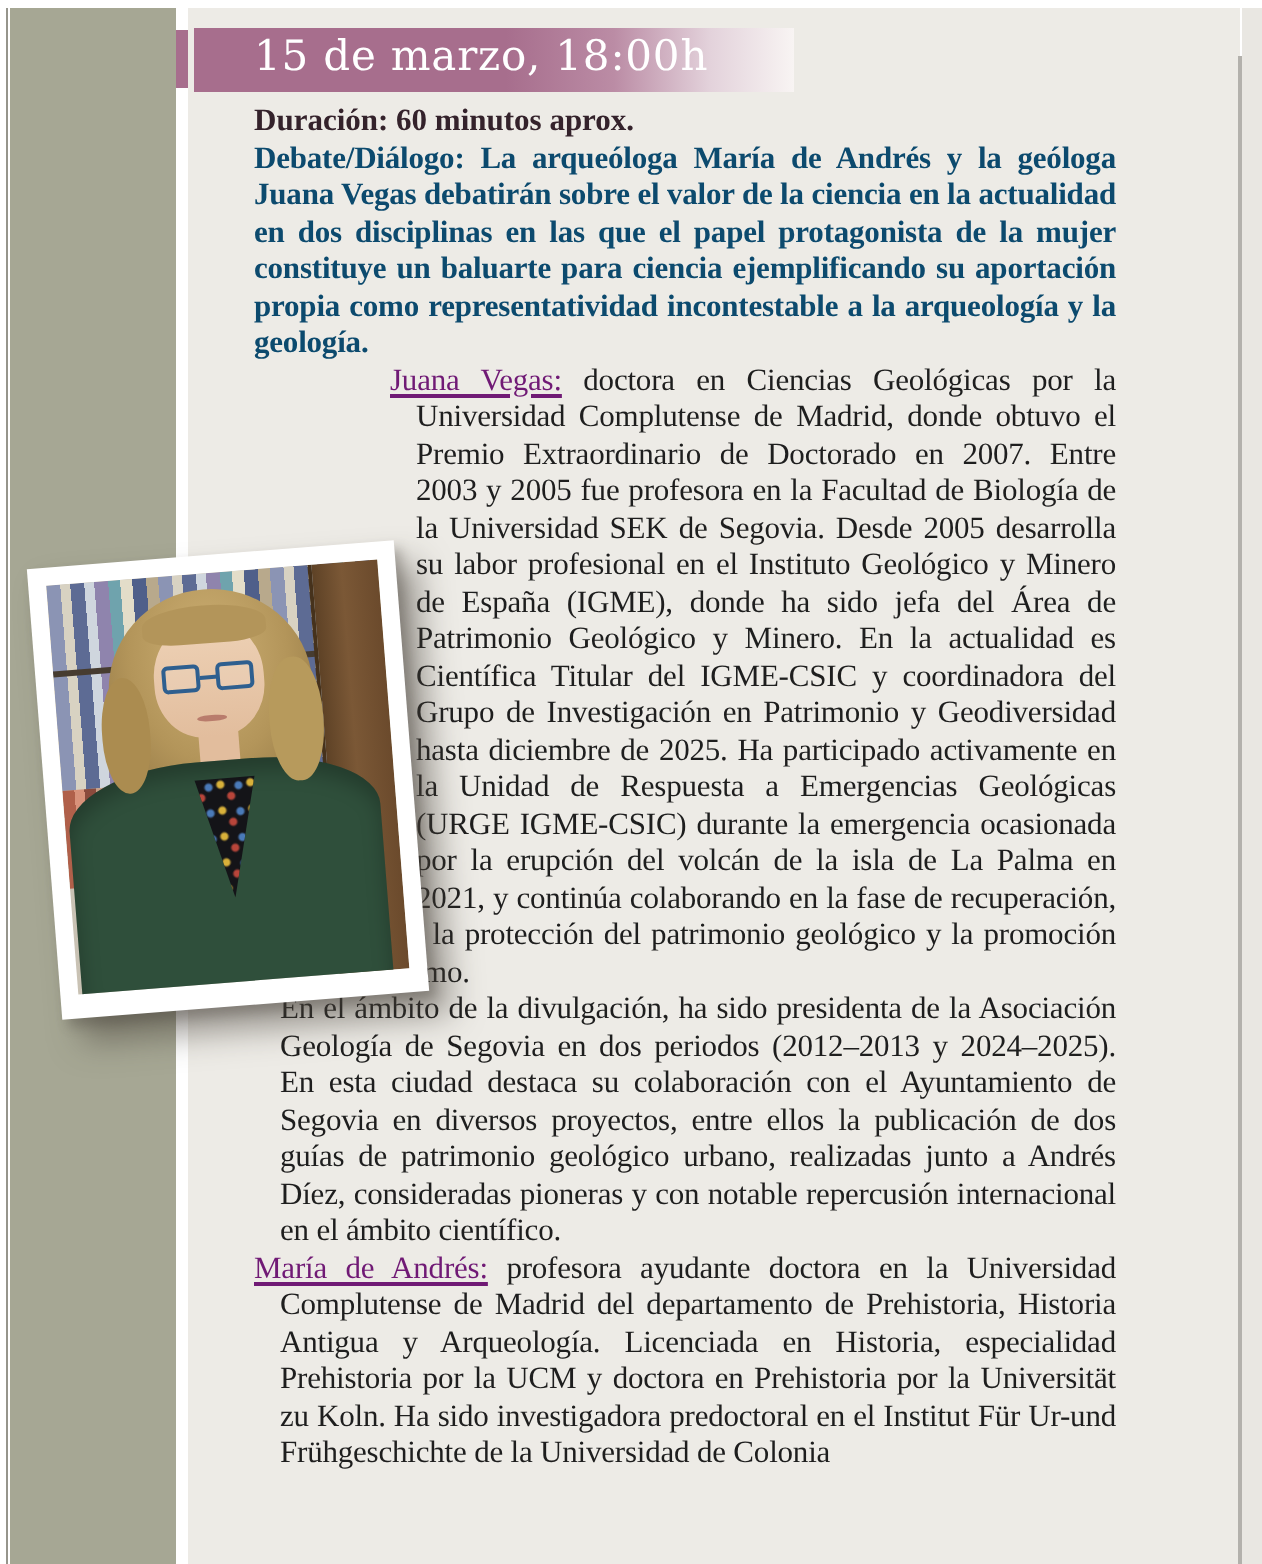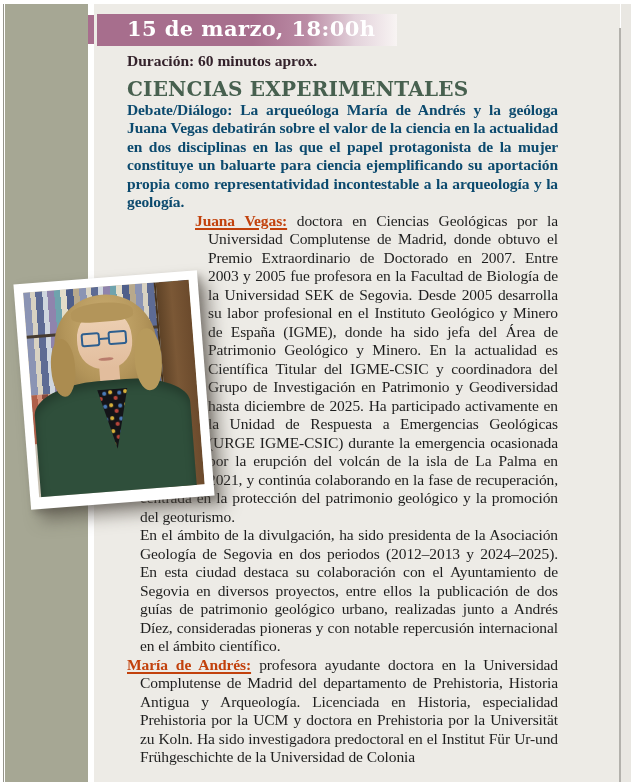--- a/index.html
+++ b/index.html
@@ -13,33 +13,33 @@
   .page-bg{position:absolute;left:94px;top:4px;width:526px;height:778px;background:#edebe6;}
   .edge-line{position:absolute;left:619px;top:28px;width:2px;height:754px;background:#b3b1ac;}
   .edge-strip{position:absolute;left:621px;top:4px;width:10px;height:778px;background:#e9e7e2;}
 
   
   .banner-tab{position:absolute;left:88px;top:15px;width:6px;height:29px;background:#a76e8d;}
   .banner{position:absolute;left:97px;top:14px;width:300px;height:32px;
           background:linear-gradient(90deg,#a76e8d 0%,#a76e8d 52%,#bb8ca5 70%,#e3d2db 86%,#f8f4f3 100%);}
   .banner-title{position:absolute;left:30px;top:2px;color:#ffffff;
           font-family:"DejaVu Serif","Liberation Serif",serif;
-          font-size:21px;font-weight:bold;letter-spacing:0.4px;white-space:nowrap;}
+          font-size:21px;font-weight:normal;letter-spacing:0.4px;white-space:nowrap;}
 
   
   .content{position:absolute;left:127px;top:0;width:431px;height:782px;color:#1e1e1e;}
   .duration{margin:52px 0 0 0;font-size:15.5px;font-weight:bold;color:#34222b;line-height:18.5px;}
   .section-title{margin:6px 0 0 0;font-family:"DejaVu Serif","Liberation Serif",serif;
           font-size:20px;font-weight:bold;color:#47604f;letter-spacing:0.2px;line-height:24px;}
   p.body-par{margin:0;font-size:15.5px;line-height:18.5px;text-align:justify;letter-spacing:-0.1px;}
   .intro{margin-top:5px;font-weight:bold;color:#0c4a6e;}
   .bio{margin-top:9px;}
   .hang{padding-left:13px;text-indent:-13px;}
   .cont{padding-left:13px;margin-top:0;}
-  .speaker-name{font-weight:bold;color:#c2410c;text-decoration:underline;
+  .speaker-name{font-weight:normal;color:#701a75;text-decoration:underline;
           text-decoration-thickness:1.5px;text-underline-offset:2px;}
   .photo-spacer{float:left;width:68px;height:238px;margin-top:38px;}
 
   
   .photo-frame{position:absolute;left:22px;top:277px;width:166px;height:205px;
           background:#ffffff;padding:9px 9px 12px 9px;transform:rotate(-4.5deg);
           box-shadow:10px 12px 16px rgba(70,64,56,0.5),3px 4px 6px rgba(70,64,56,0.3);}
   .photo{position:relative;width:166px;height:205px;overflow:hidden;background:#c9c2b4;}
   .ph-books{position:absolute;left:0;top:0;width:100%;height:50%;
           background:repeating-linear-gradient(90deg,#8b94b4 0 7px,#d8d2c2 7px 12px,#5d6b94 12px 19px,#cfd6de 19px 24px,#8f84ad 24px 31px,#6fa3ad 31px 37px,#e3ddc9 37px 43px,#4f5f8a 43px 50px,#b8a98c 50px 56px);}
@@ -88,21 +88,20 @@
   <div class="edge-line"></div>
   <div class="edge-strip"></div>
 
   <div class="banner-tab"></div>
   <div class="banner">
     <span class="banner-title">15 de marzo, 18:00h</span>
   </div>
 
   <div class="content">
     <p class="duration">Duración: 60 minutos aprox.</p>
-    <h2 class="section-title">CIENCIAS EXPERIMENTALES</h2>
     <p class="body-par intro">Debate/Diálogo: La arqueóloga María de Andrés y la geóloga Juana Vegas debatirán sobre el valor de la ciencia en la actualidad en dos disciplinas en las que el papel protagonista de la mujer constituye un baluarte para ciencia ejemplificando su aportación propia como representatividad incontestable a la arqueología y la geología.</p>
 
     <p class="body-par bio hang"><span class="photo-spacer"></span><span class="speaker-name">Juana Vegas:</span> <span>doctora en Ciencias Geológicas por la Universidad Complutense de Madrid, donde obtuvo el Premio Extraordinario de Doctorado en 2007. Entre 2003 y 2005 fue profesora en la Facultad de Biología de la Universidad SEK de Segovia. Desde 2005 desarrolla su labor profesional en el Instituto Geológico y Minero de España (IGME), donde ha sido jefa del Área de Patrimonio Geológico y Minero. En la actualidad es Científica Titular del IGME-CSIC y coordinadora del Grupo de Investigación en Patrimonio y Geodiversidad hasta diciembre de 2025. Ha participado activamente en la Unidad de Respuesta a Emergencias Geológicas (URGE IGME-CSIC) durante la emergencia ocasionada por la erupción del volcán de la isla de La Palma en 2021, y continúa colaborando en la fase de recuperación, centrada en la protección del patrimonio geológico y la promoción del geoturismo.</span></p>
     <p class="body-par bio cont">En el ámbito de la divulgación, ha sido presidenta de la Asociación Geología de Segovia en dos periodos (2012–2013 y 2024–2025). En esta ciudad destaca su colaboración con el Ayuntamiento de Segovia en diversos proyectos, entre ellos la publicación de dos guías de patrimonio geológico urbano, realizadas junto a Andrés Díez, consideradas pioneras y con notable repercusión internacional en el ámbito científico.</p>
 
     <p class="body-par bio hang"><span class="speaker-name">María de Andrés:</span> <span>profesora ayudante doctora en la Universidad Complutense de Madrid del departamento de Prehistoria, Historia Antigua y Arqueología. Licenciada en Historia, especialidad Prehistoria por la UCM y doctora en Prehistoria por la Universität zu Koln. Ha sido investigadora predoctoral en el Institut Für Ur-und Frühgeschichte de la Universidad de Colonia</span></p>
   </div>
 
   <div class="photo-frame">
     <div class="photo">

